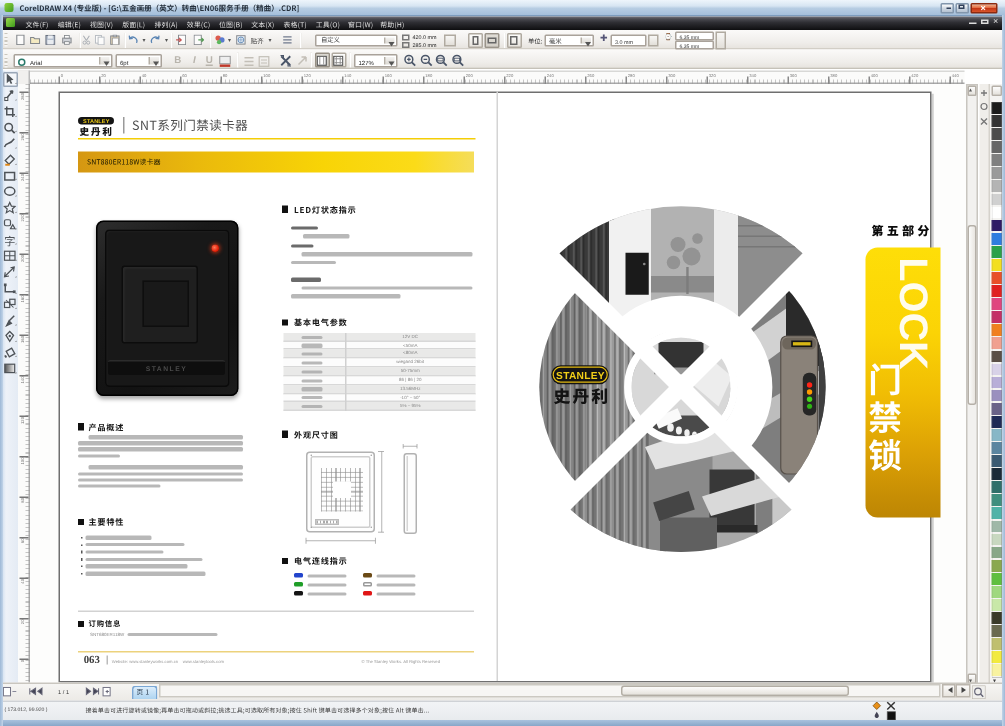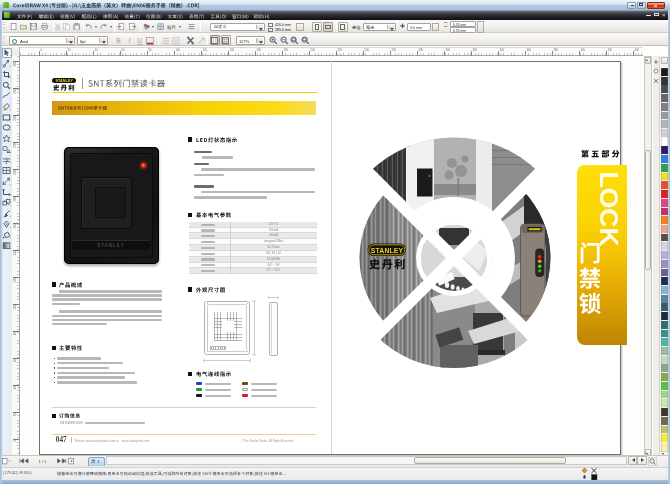--- a/index.html
+++ b/index.html
@@ -734,21 +734,21 @@
       <g transform="translate(0,4.51)" fill="#181818">
         <path transform="translate(0.00,0.00) scale(0.004900,-0.004900)" d="M92 764C147 713 219 642 252 597L337 682C302 727 226 794 173 840ZM190 -74C211 -50 250 -22 474 131C462 156 446 207 440 242L306 155V541H44V426H190V123C190 77 156 43 134 28C153 5 181 -46 190 -74ZM411 774V653H677V67C677 49 669 43 649 42C628 41 554 40 491 45C510 11 533 -49 539 -85C633 -85 699 -82 745 -61C790 -40 804 -4 804 65V653H968V774Z"></path>
         <path transform="translate(5.45,0.00) scale(0.004900,-0.004900)" d="M200 634V365C200 244 188 78 30 -15C51 -32 81 -64 94 -84C263 31 292 216 292 365V634ZM252 108C300 51 363 -28 392 -76L474 -12C443 34 377 110 330 163ZM666 368C677 336 688 300 697 264L592 243C629 320 664 412 686 498L577 529C558 419 515 298 500 268C486 236 471 215 455 210C467 182 484 132 490 111C511 124 544 135 719 174L728 124L813 156C807 94 799 60 788 47C778 32 768 29 751 29C729 29 685 29 635 33C655 -1 670 -53 672 -87C723 -88 773 -89 806 -83C843 -76 867 -65 892 -28C927 23 936 185 947 644C947 659 947 700 947 700H627C641 741 654 783 664 824L549 850C524 736 480 620 426 541V794H64V181H154V688H332V186H426V510C452 491 487 462 504 445C532 485 560 535 584 591H831C827 391 822 257 814 171C802 231 775 323 748 395Z"></path>
         <path transform="translate(10.90,0.00) scale(0.004900,-0.004900)" d="M383 543V449H887V543ZM383 397V304H887V397ZM368 247V-88H470V-57H794V-85H900V247ZM470 39V152H794V39ZM539 813C561 777 586 729 601 693H313V596H961V693H655L714 719C699 755 668 811 641 852ZM235 846C188 704 108 561 24 470C43 442 75 379 85 352C110 380 134 412 158 446V-92H268V637C296 695 321 755 342 813Z"></path>
         <path transform="translate(16.35,0.00) scale(0.004900,-0.004900)" d="M297 539H694V492H297ZM297 406H694V360H297ZM297 670H694V624H297ZM252 207V68C252 -39 288 -72 430 -72C459 -72 591 -72 621 -72C734 -72 769 -38 783 102C751 109 699 126 673 145C668 50 660 36 612 36C577 36 468 36 442 36C383 36 374 40 374 70V207ZM742 198C786 129 831 37 845 -22L960 28C943 89 894 176 849 242ZM126 223C104 154 66 70 30 13L141 -41C174 19 207 111 232 179ZM414 237C460 190 513 124 533 79L631 136C611 175 569 227 527 268H815V761H540C554 785 570 812 584 842L438 860C433 831 423 794 412 761H181V268H470Z"></path>
       </g>
     </svg>
     <div class="abs" style="left:60px;top:421px;font-size:3px;color:#8a8a8a;">SNT680ER118W</div>
     <div class="bar" style="left:85px;top:421.6px;width:60px;height:2.4px;"></div>
     <div class="abs" style="left:51.6px;top:433.7px;width:264.9px;height:1px;background:#ecd27c;"></div>
-    <div class="abs" style="left:55.8px;top:436.2px;font-family:'Liberation Serif',serif;font-size:7.2px;font-weight:bold;color:#3c3c3c;">047</div>
+    <div class="abs" style="left:55.8px;top:436.2px;font-family:'Liberation Serif',serif;font-size:7.2px;font-weight:bold;color:#3c3c3c;">063</div>
     <div class="abs" style="left:71px;top:437px;width:0.6px;height:6px;background:#bbb;"></div>
     <div class="abs" style="left:74.5px;top:438.6px;font-size:2.8px;color:#999;white-space:nowrap;">Website: www.stanleyworks.com.cn&nbsp;&nbsp;&nbsp;&nbsp;www.stanleytools.com</div>
     <div class="abs" style="left:241px;top:438.6px;font-size:2.8px;color:#999;white-space:nowrap;">© The Stanley Works. All Rights Reserved</div>
 <svg class="abs" style="left:335px;top:130px;" width="235" height="245" viewBox="335 130 235 245">
 <defs>
 <pattern id="wd" width="9" height="20" patternUnits="userSpaceOnUse">
 <rect width="9" height="20" fill="#8f8f8f"></rect>
 <rect x="0" width="1.8" height="20" fill="#7e7e7e"></rect>
           <rect x="1.8" width="1" height="20" fill="#c0c0c0"></rect>
 <rect x="2.8" width="1.8" height="20" fill="#9a9a9a"></rect>

